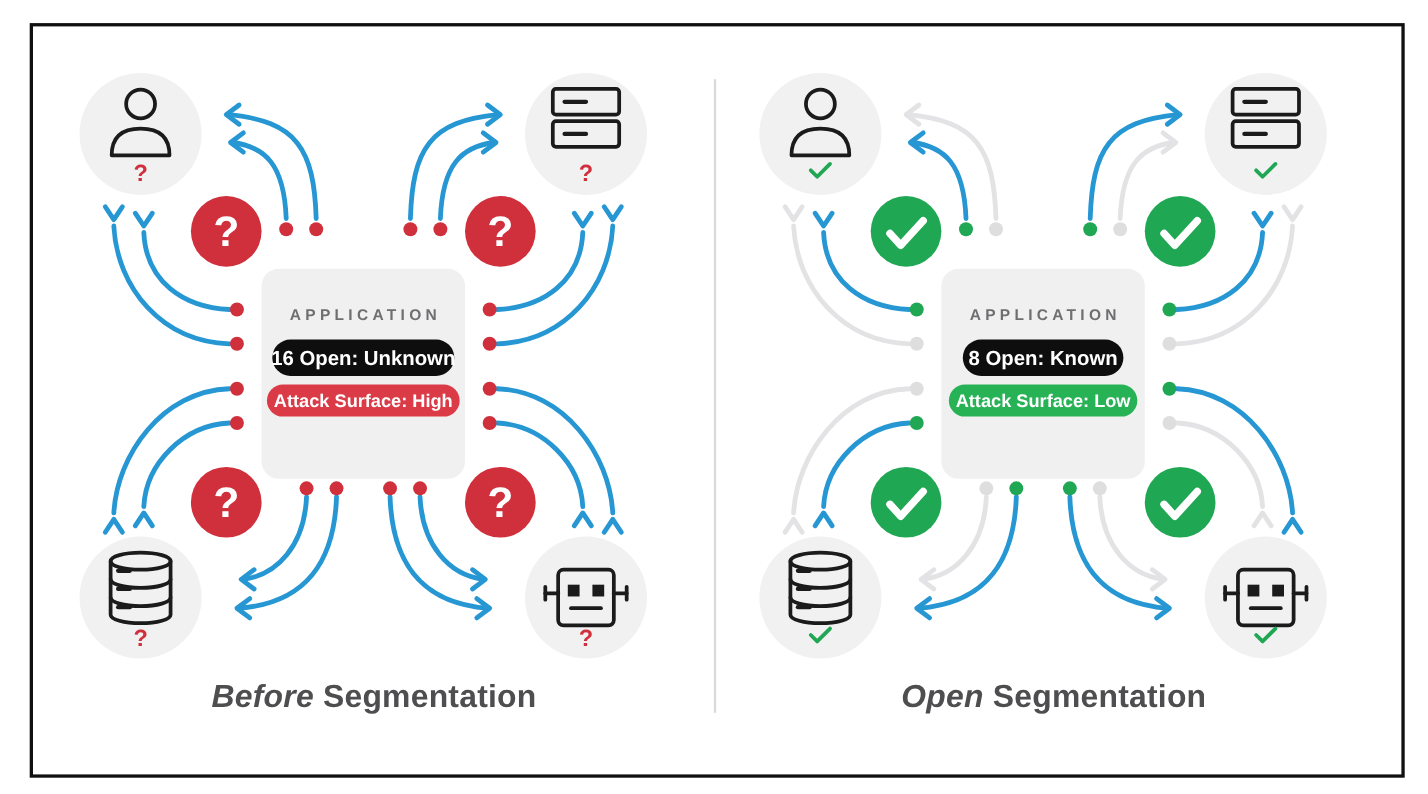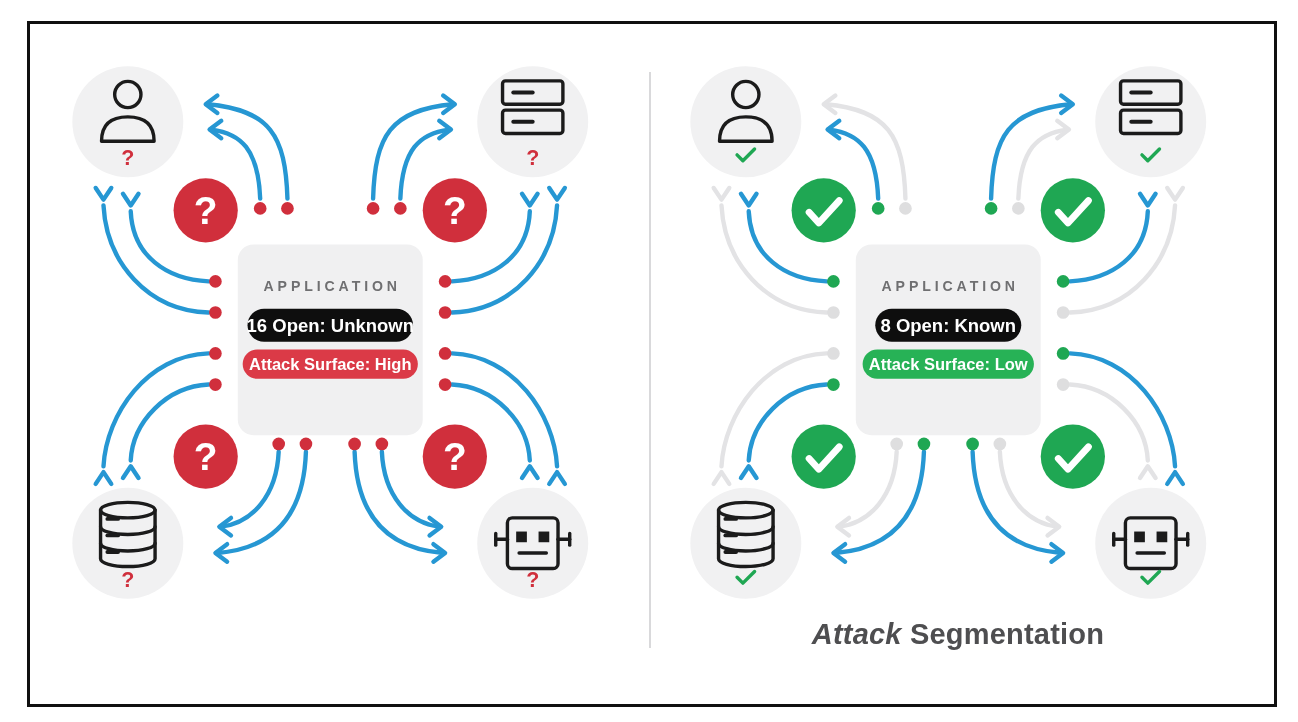--- a/index.html
+++ b/index.html
@@ -193,20 +193,24 @@
           <rect class="icon-fill" x="514" y="505" width="11" height="11"></rect>
           <path d="M 494,527 L 522,527"></path>
           <path d="M 470,513 L 482,513"></path>
           <path d="M 470,507 L 470,519"></path>
           <path d="M 534,513 L 546,513"></path>
           <path d="M 546,507 L 546,519"></path>
         </g>
         <text class="node-q" x="508" y="562">?</text>
       </g>
     </svg>
+    <div class="caption left">
+      <em>Before</em>
+      <span>Segmentation</span>
+    </div>
 
     <svg class="panel-svg right" viewBox="0 0 620 600">
       <g>
 
         <path class="arc grayline" d="M 256,163 C 254,98 238,72 174,66"></path>
         <path class="chev grayline" d="M 184,57 L 172,66 L 184,75"></path>
         <path class="arc blue" d="M 228,163 C 226,112 208,96 178,92"></path>
         <path class="chev blue" d="M 188,83 L 176,92 L 188,101"></path>
 
         <path class="chev grayline" d="M 59,152 L 67,164 L 75,152"></path>
@@ -332,17 +336,17 @@
           <path d="M 494,527 L 522,527"></path>
           <path d="M 470,513 L 482,513"></path>
           <path d="M 470,507 L 470,519"></path>
           <path d="M 534,513 L 546,513"></path>
           <path d="M 546,507 L 546,519"></path>
         </g>
         <path class="node-check" d="M 499,552 L 505,558 L 517,546"></path>
       </g>
     </svg>
     <div class="caption right">
-      <em>Attack</em>
+      <em>Open</em>
       <span>Segmentation</span>
     </div>
   </div>
 </div>
 
 </body></html>

